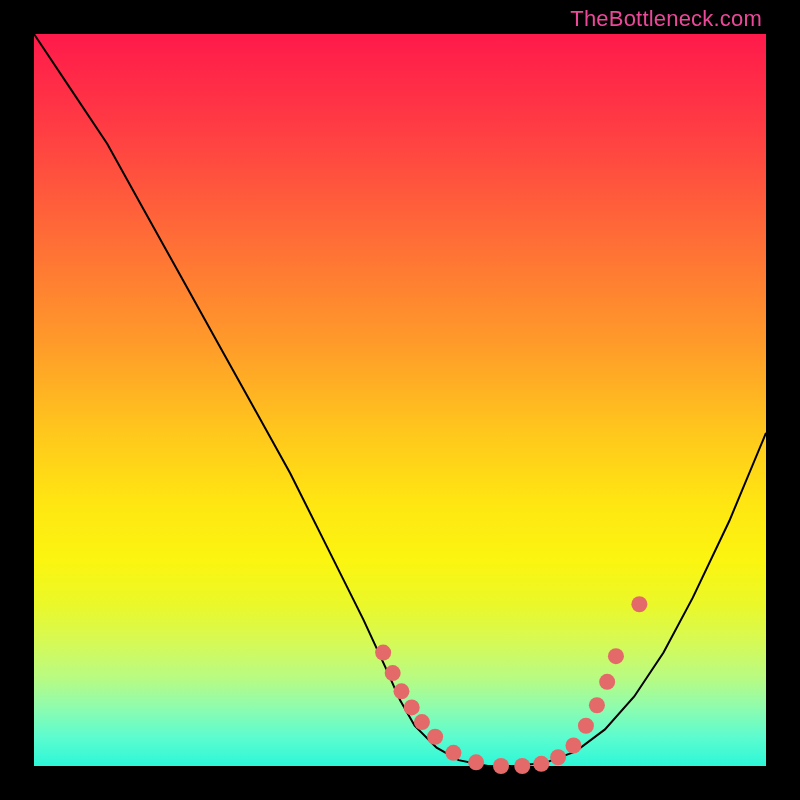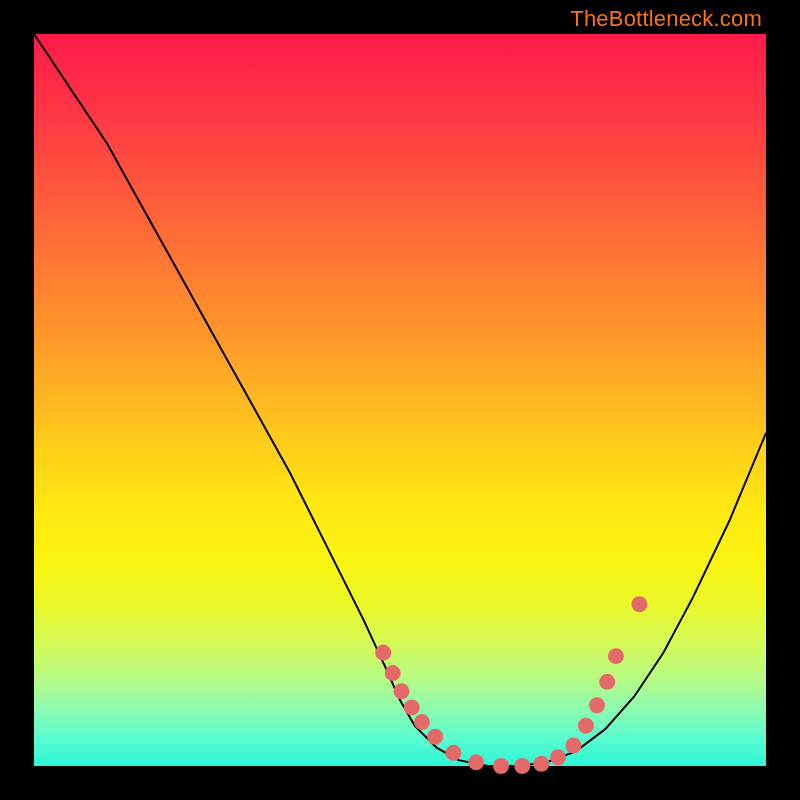--- a/index.html
+++ b/index.html
@@ -41,21 +41,21 @@
       #2cf7d8 100%
     );
   }
   .watermark {
     position: absolute;
     top: 6px;
     right: 38px;
     font-family: Arial, Helvetica, sans-serif;
     font-size: 22px;
     font-weight: 500;
-    color: #f97316;
+    color: #ec4899;
     letter-spacing: 0.2px;
     user-select: none;
   }
   svg.curve {
     position: absolute;
     left: 0;
     top: 0;
     width: 732px;
     height: 732px;
     overflow: visible;

